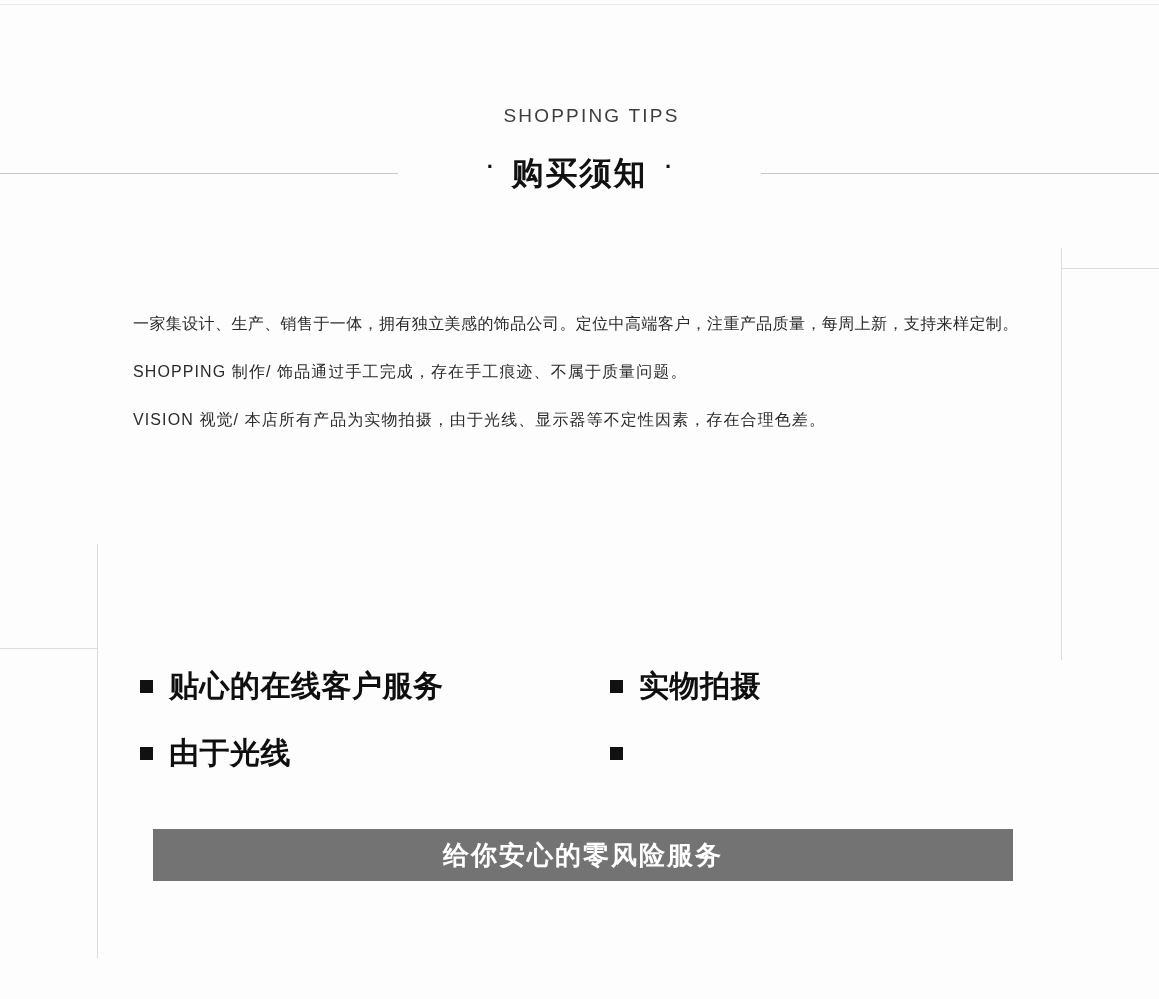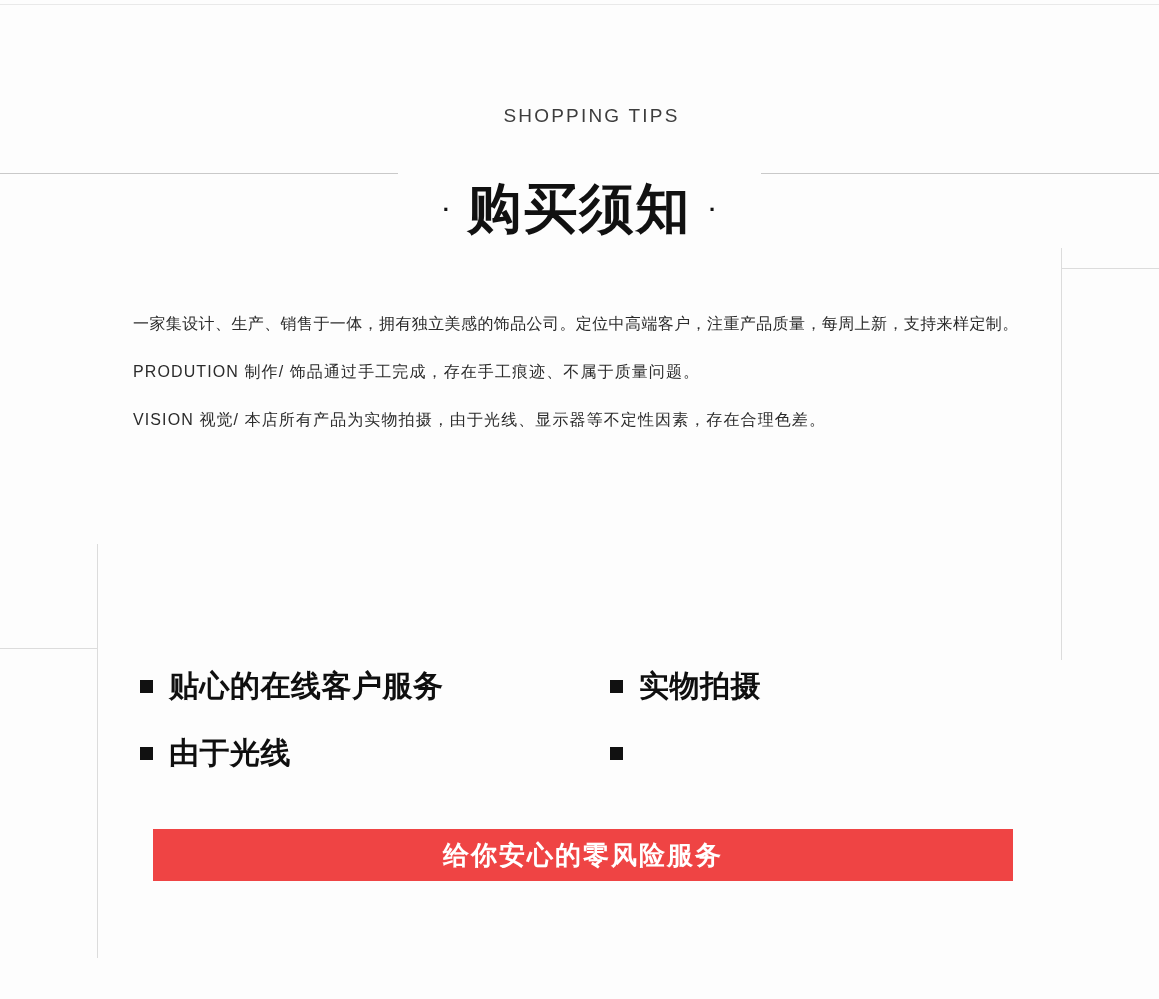--- a/index.html
+++ b/index.html
@@ -56,26 +56,25 @@
     position: absolute;
     top: 31px;
     height: 1px;
     background: #c9c9c9;
   }
   .rule.left  { left: 0;  width: 398px; }
   .rule.right { right: 0; width: 398px; }
   .title-main {
     position: relative;
     display: inline-block;
-    font-size: 54px;
+    font-size: 32px;
     font-weight: 700;
     letter-spacing: 2px;
     line-height: 62px;
     color: #111111;
-    margin-top: 35px;
   }
   .dot {
     display: inline-block;
     vertical-align: 10px;
     font-size: 22px;
     font-weight: 700;
     color: #111;
     padding: 0 13px;
   }
 
@@ -134,21 +133,21 @@
     flex: 0 0 auto;
   }
 
   
   .banner {
     position: absolute;
     left: 153px;
     top: 829px;
     width: 860px;
     height: 52px;
-    background: #ef4444;
+    background: #737373;
     color: #ffffff;
     font-size: 26px;
     font-weight: 700;
     letter-spacing: 2px;
     display: flex;
     align-items: center;
     justify-content: center;
   }
 </style>
 </head>
@@ -169,21 +168,21 @@
       <div class="rule left"></div>
       <div class="rule right"></div>
       <span class="dot">·</span>
       <span class="title-main">购买须知</span>
       <span class="dot">·</span>
     </div>
   </div>
 
   <div class="body-copy">
     <p>一家集设计、生产、销售于一体，拥有独立美感的饰品公司。定位中高端客户，注重产品质量，每周上新，支持来样定制。</p>
-    <p class="lead-label">PRODUTION 制作/ 饰品通过手工完成，存在手工痕迹、不属于质量问题。</p>
+    <p class="lead-label">SHOPPING 制作/ 饰品通过手工完成，存在手工痕迹、不属于质量问题。</p>
     <p class="lead-label">VISION 视觉/ 本店所有产品为实物拍摄，由于光线、显示器等不定性因素，存在合理色差。</p>
   </div>
 
   <div class="features">
     <div class="feature">
       <span class="bullet"></span>
       <span>贴心的在线客户服务</span>
     </div>
     <div class="feature">
       <span class="bullet"></span>

